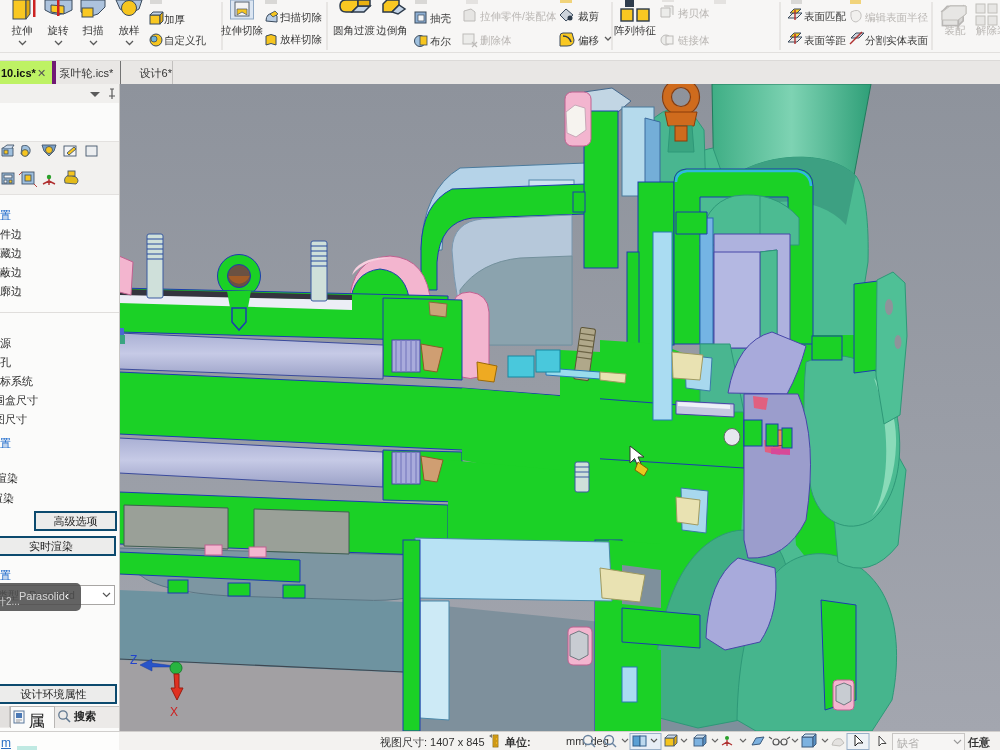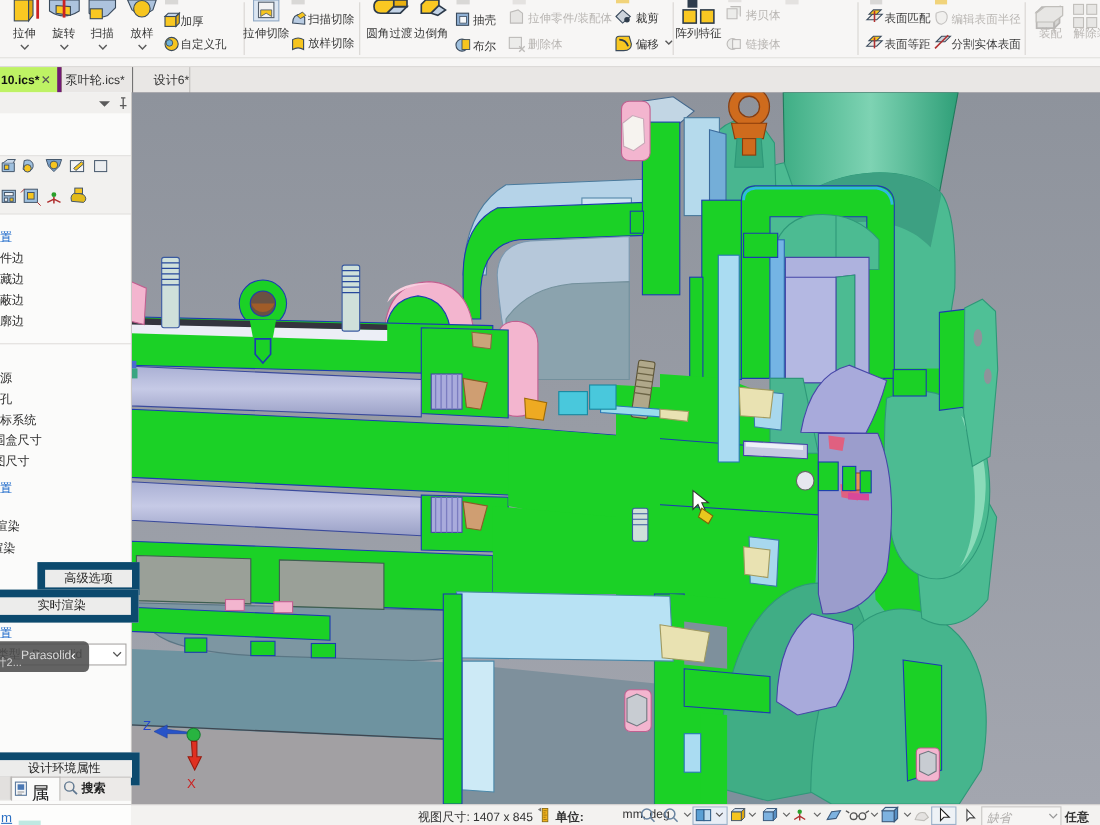--- a/index.html
+++ b/index.html
@@ -7,21 +7,21 @@
        font-family:"Liberation Sans", sans-serif;background:#f6f5f4;}
   .abs{position:absolute;}
   
   #ribbon{left:0;top:0;width:1000px;height:60px;background:#f7f6f5;}
   
   #tabbar{left:0;top:60px;width:1000px;height:24px;background:#e9e7e5;border-top:1px solid #dcdad8;}
   .dtab{position:absolute;top:0;height:24px;font-size:11px;color:#333;line-height:24px;}
   
   #panel{left:0;top:84px;width:119px;height:647px;background:#fbfbfa;border-right:1px solid #c9c7c5;}
   .pitem{position:absolute;font-size:11px;color:#2b2b2b;white-space:nowrap;left:0;}
-  .pbtn{position:absolute;background:#ececeb;border:7px solid #0c4a6e;font-size:11px;color:#222;
+  .pbtn{position:absolute;background:#ececeb;border:2px solid #0c4a6e;font-size:11px;color:#222;
         text-align:center;}
   
   #status{left:0;top:731px;width:1000px;height:19px;background:#f3f2f0;border-top:1px solid #d0cecc;
           font-size:11px;color:#333;}
   .sit{position:absolute;top:3px;font-size:11px;color:#333;white-space:nowrap;}
 </style>
 </head>
 <body>
   <div class="abs" id="ribbon">
   <svg width="1000" height="60" font-family="Liberation Sans, sans-serif">
@@ -527,20 +527,20 @@
         <rect x="222" y="4" width="11" height="10" fill="#7db2e0"></rect>
         <path d="M222,4 l3,-3 h11 l-3,3 Z" fill="#cfe2f2"></path>
         <path d="M233,4 l3,-3 v10 l-3,3 Z" fill="#5890c4"></path>
       </g>
       <path d="M242,6 l3,3 l3,-3" stroke="#666" fill="none" stroke-width="1.1"></path>
       <path d="M252,12 q2,-8 9,-6 l3,4 l-4,3 Z" fill="#e4e2e0" stroke="#c0beba"></path>
       <rect x="267" y="0.5" width="22" height="16" fill="#eef2f6" stroke="#9ab0c8"></rect>
       <path d="M275,2 v11 l3,-3 h5 Z" fill="#fff" stroke="#222" stroke-width="1"></path>
       <path d="M299,3 v10 l2.5,-2.5 h4.5 Z" fill="#fff" stroke="#444" stroke-width="1"></path>
     </svg>
-    <div class="abs" style="left:892px;top:1px;width:71px;height:16px;background:#f6f5f4;border:1px solid #c8c6c4;font-style:italic;">
+    <div class="abs" style="left:892px;top:1px;width:71px;height:16px;background:#f6f5f4;border:1px solid #c8c6c4;">
       <span style="position:absolute;left:4px;top:2px;font-size:11px;color:#b0aeac;">缺省</span>
       <svg style="position:absolute;right:2px;top:5px;" width="9" height="6">
         <path d="M1,1 l3.5,3.5 L8,1" stroke="#999" stroke-width="1.1" fill="none"></path>
       </svg>
     </div>
     <span class="sit" style="left:968px;font-weight:bold;">任意</span>
   </div>
 
 </body></html>

